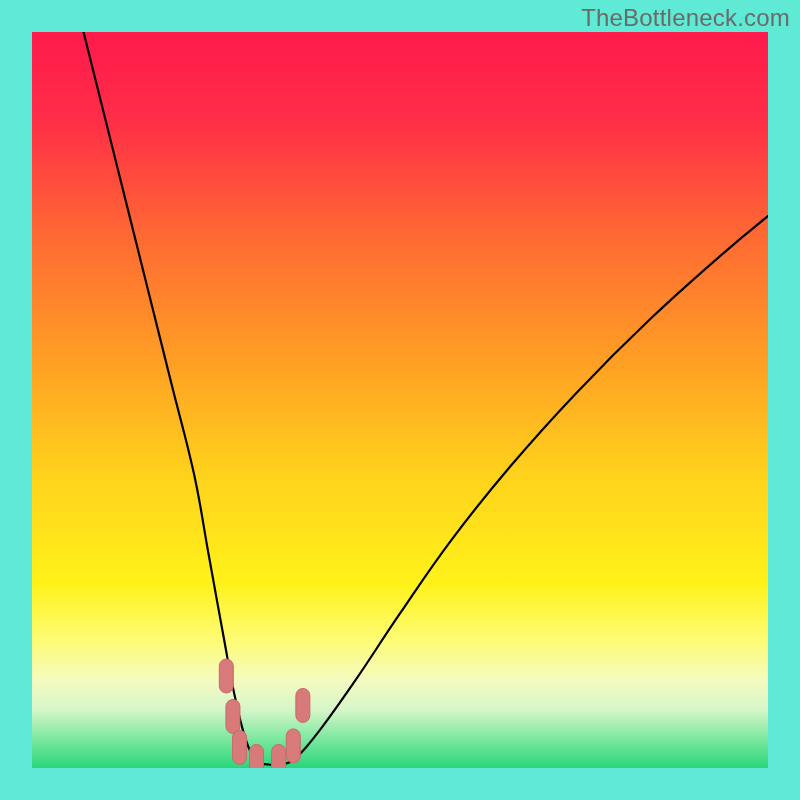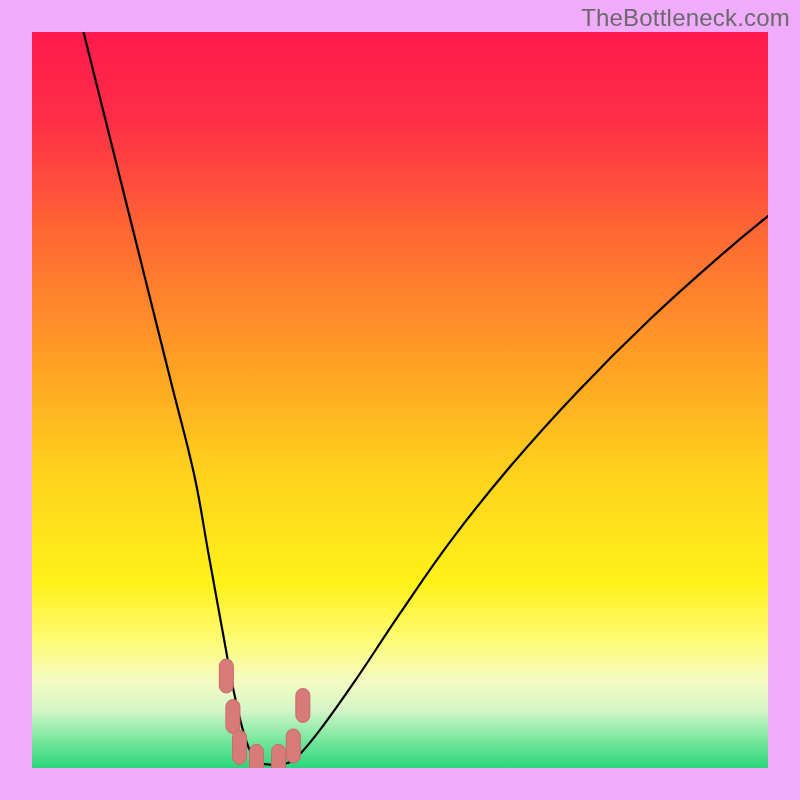--- a/index.html
+++ b/index.html
@@ -9,21 +9,21 @@
     height: 800px;
     background: #000;
     overflow: hidden;
   }
   .frame {
     position: absolute;
     left: 0;
     top: 0;
     width: 800px;
     height: 800px;
-    background: #f0abfc;
+    background: #5eead4;
   }
   .plot {
     position: absolute;
     left: 32px;
     top: 32px;
     width: 736px;
     height: 736px;
     overflow: hidden;
   }
   .watermark {

